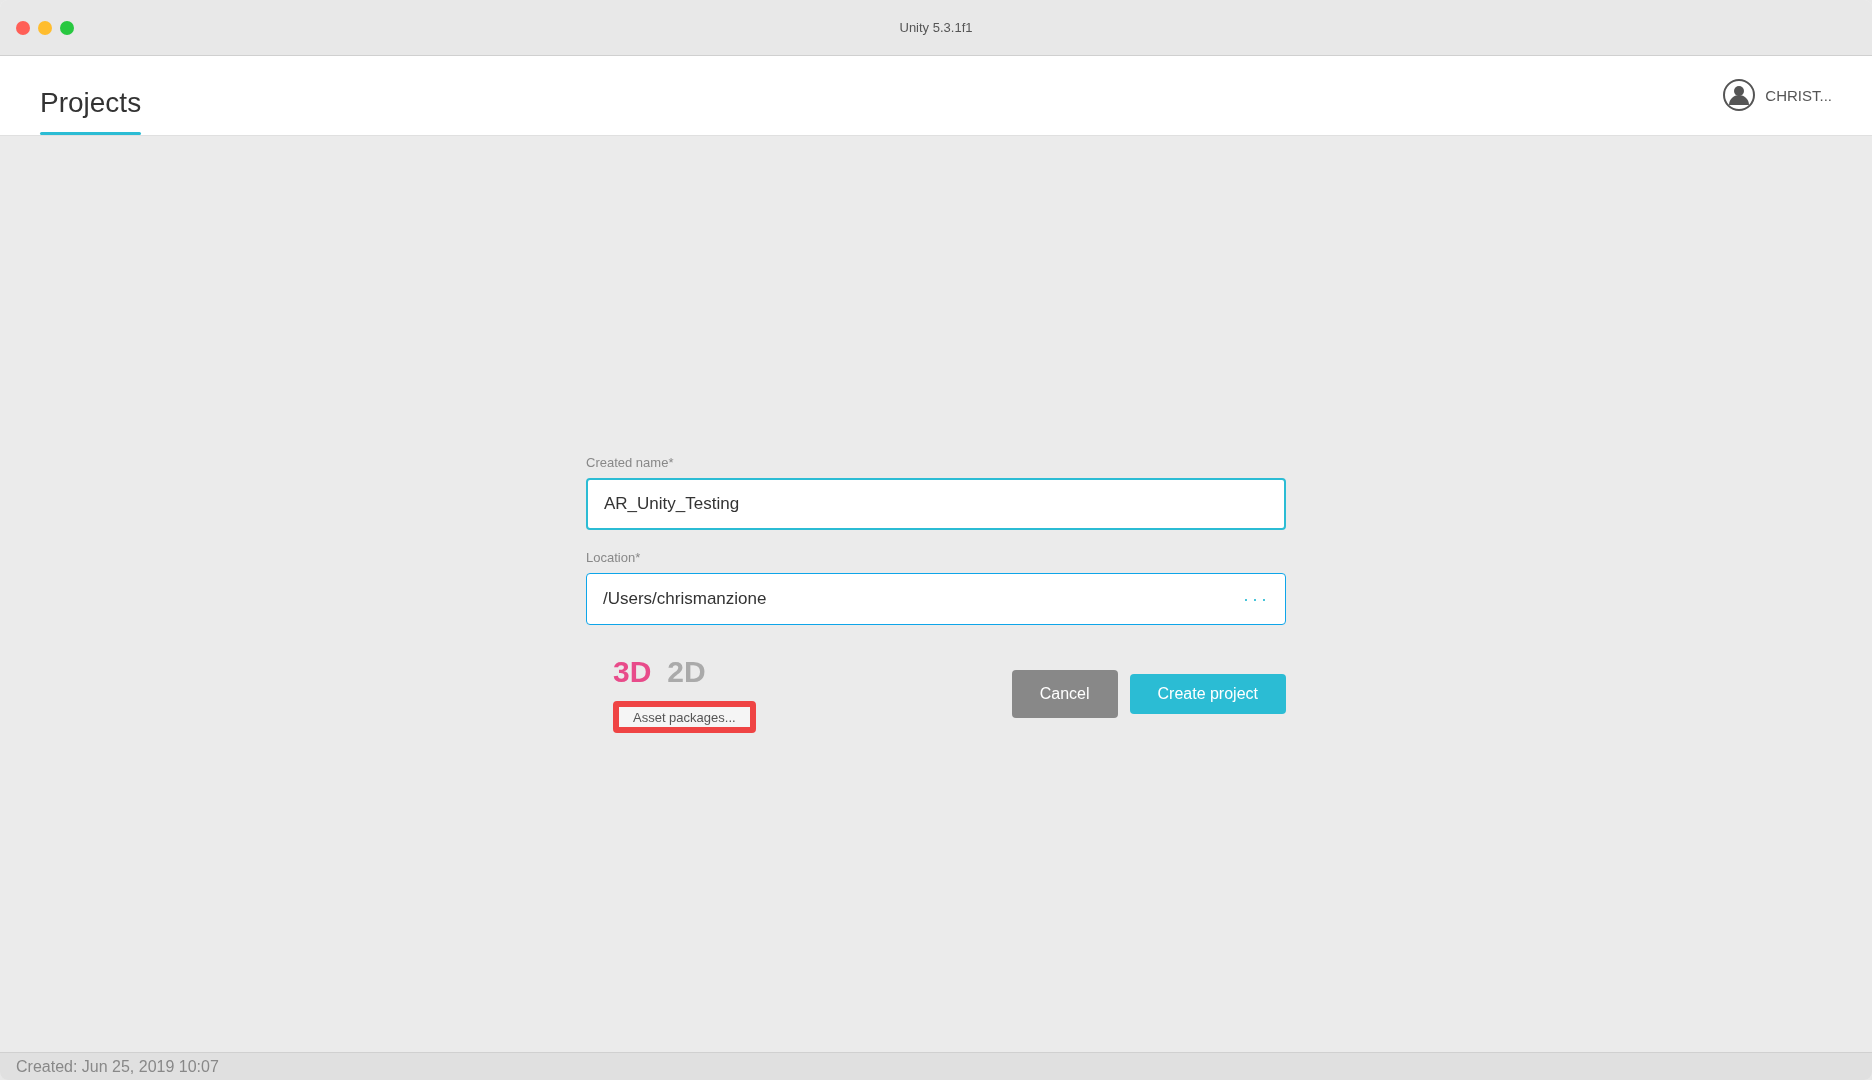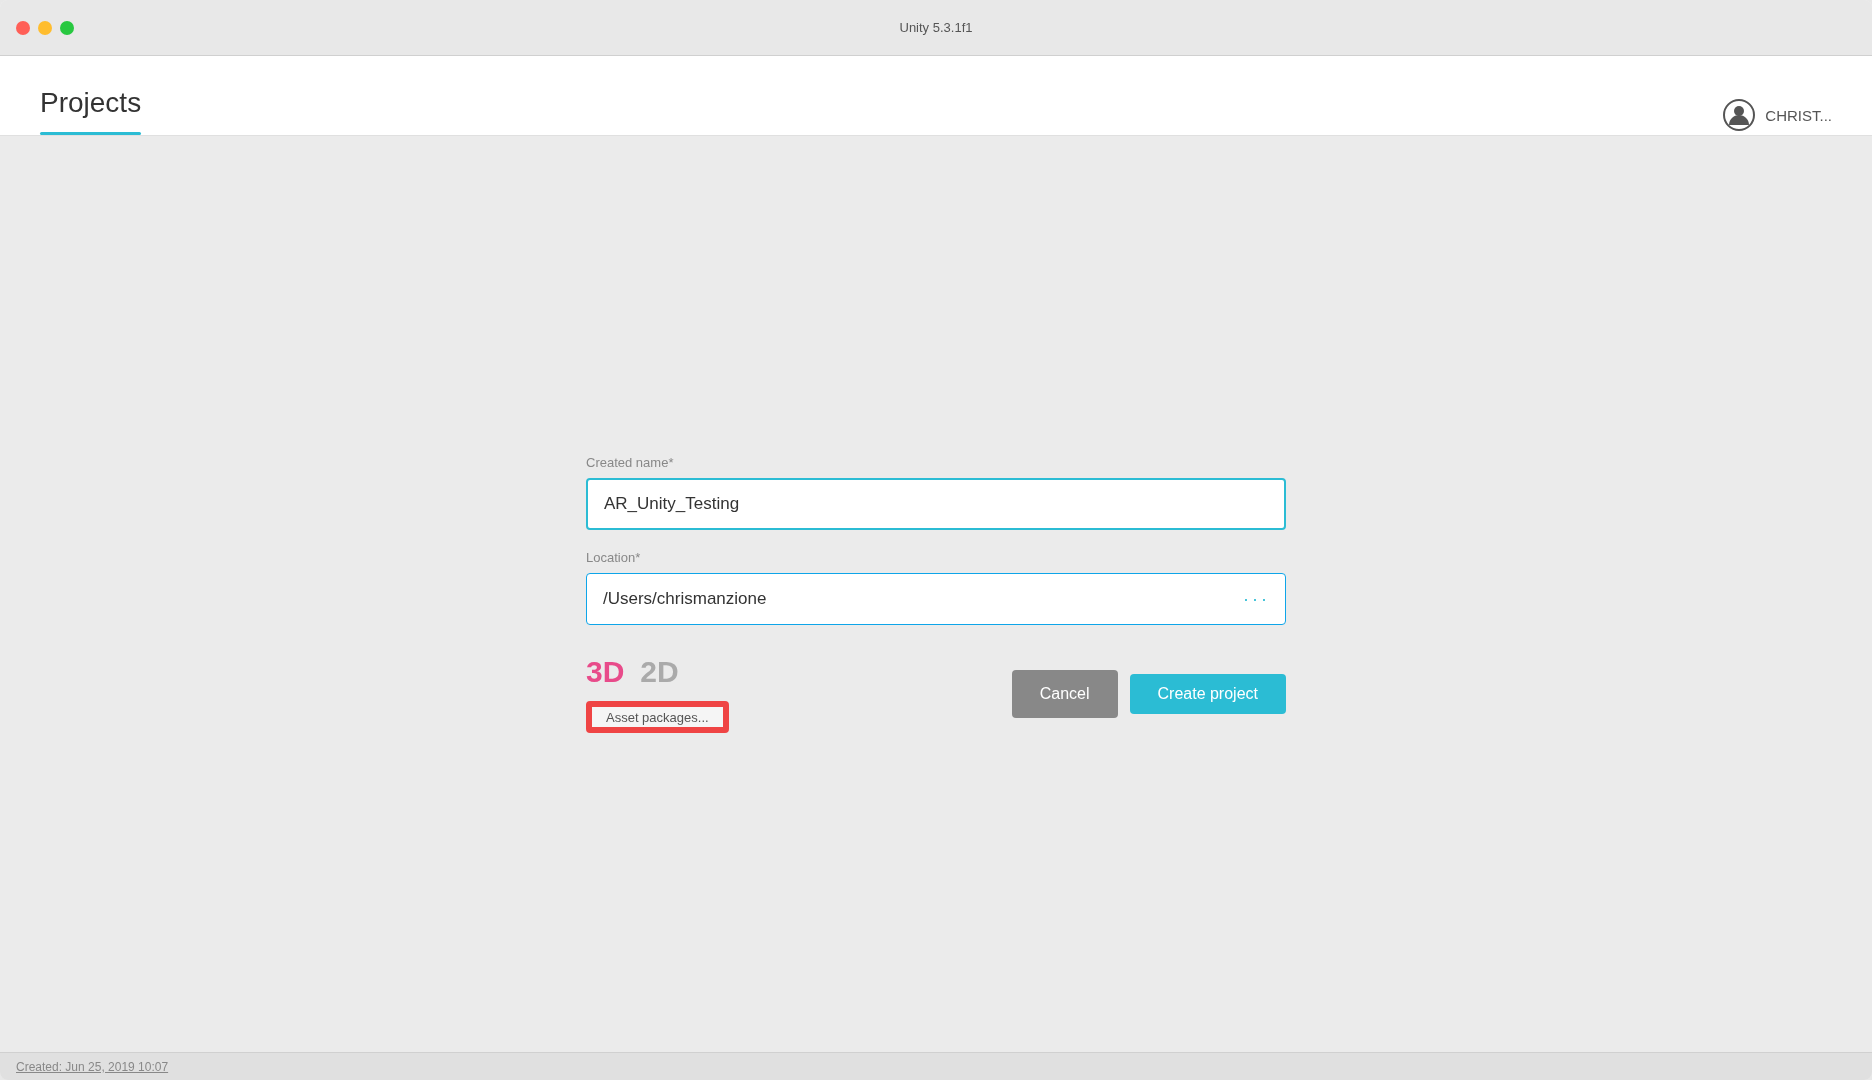--- a/index.html
+++ b/index.html
@@ -110,21 +110,21 @@
       left: 0;
       right: 20px;
       height: 3px;
       background: #2bbcd4;
       border-radius: 2px;
     }
 
     .user-area {
       position: absolute;
       right: 40px;
-      bottom: 4px;
+      bottom: 24px;
       display: flex;
       align-items: center;
       gap: 10px;
       cursor: pointer;
       text-align: right;
     }
 
     .user-avatar-icon {
       width: 32px;
       height: 32px;
@@ -211,20 +211,21 @@
       display: flex;
       align-items: center;
       justify-content: space-between;
       margin-top: 10px;
     }
 
     .dimension-left {
       display: flex;
       flex-direction: column;
       gap: 12px;
+      margin-left: 27px;
     }
 
     .dimension-buttons {
       display: flex;
       align-items: center;
       gap: 16px;
     }
 
     .dim-btn {
       font-size: 30px;
@@ -286,23 +287,22 @@
       height: 28px;
       background: #e0e0e0;
       border-top: 1px solid #d0d0d0;
       display: flex;
       align-items: center;
       padding: 0 16px;
       flex-shrink: 0;
     }
 
     .footer-text {
-      font-size: 12px;
+      font-size: 16px;
       color: #888;
-      text-decoration: underline;
     }
   </style>
 </head>
 <body>
 
 <div class="window">
 
   <div class="titlebar">
     <div class="titlebar-buttons">
       <button class="titlebar-btn close"></button>

